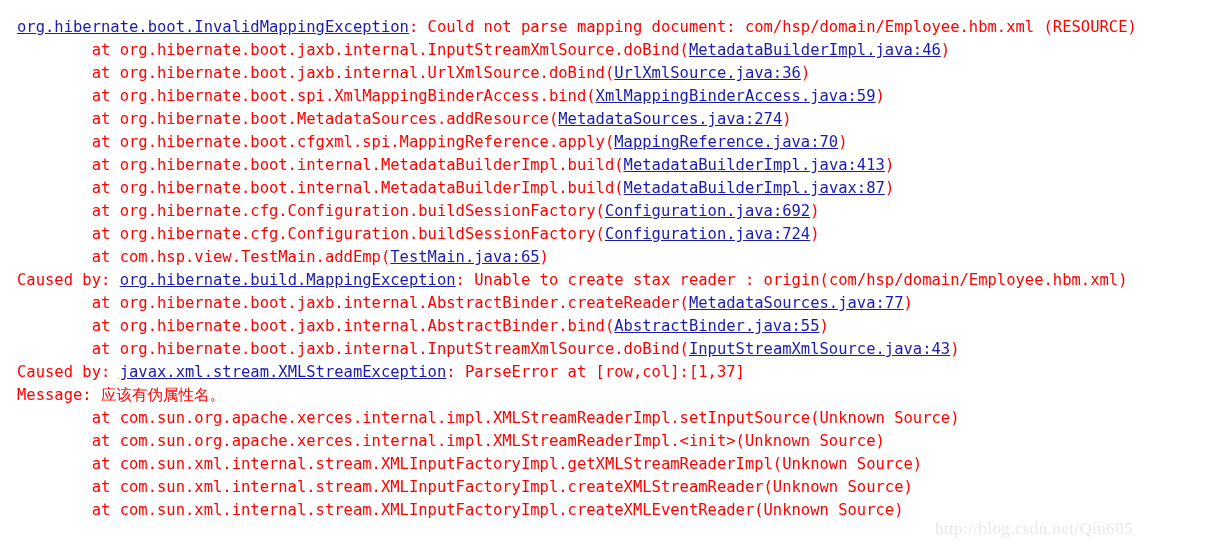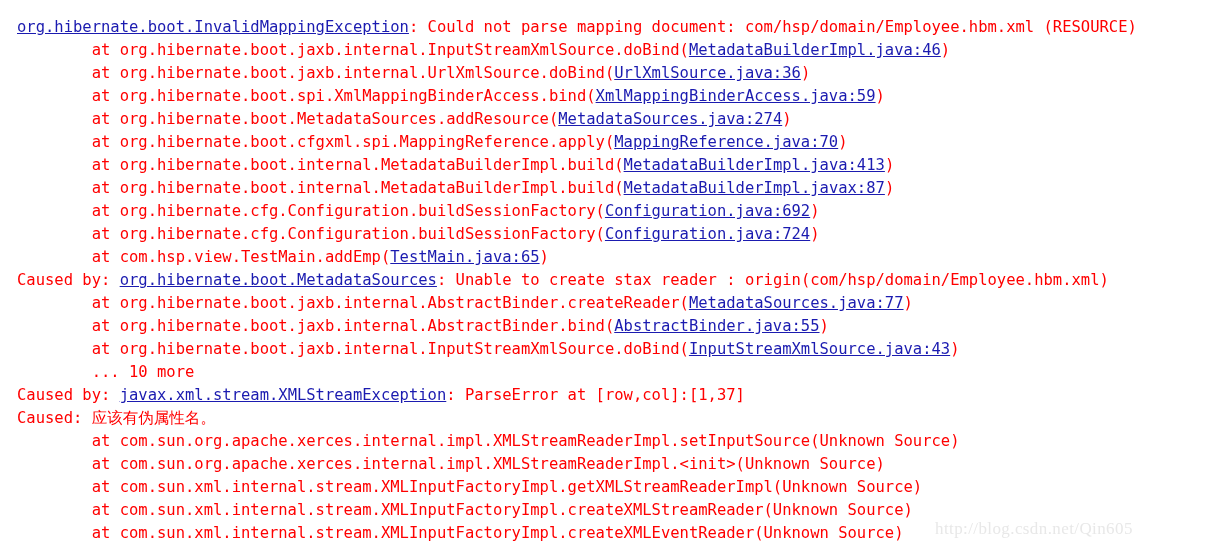--- a/index.html
+++ b/index.html
@@ -66,27 +66,26 @@
       <div class="line"><span class="seg err">        at org.hibernate.boot.jaxb.internal.InputStreamXmlSource.doBind(</span><span class="seg link">MetadataBuilderImpl.java:46</span><span class="seg err">)</span></div>
       <div class="line"><span class="seg err">        at org.hibernate.boot.jaxb.internal.UrlXmlSource.doBind(</span><span class="seg link">UrlXmlSource.java:36</span><span class="seg err">)</span></div>
       <div class="line"><span class="seg err">        at org.hibernate.boot.spi.XmlMappingBinderAccess.bind(</span><span class="seg link">XmlMappingBinderAccess.java:59</span><span class="seg err">)</span></div>
       <div class="line"><span class="seg err">        at org.hibernate.boot.MetadataSources.addResource(</span><span class="seg link">MetadataSources.java:274</span><span class="seg err">)</span></div>
       <div class="line"><span class="seg err">        at org.hibernate.boot.cfgxml.spi.MappingReference.apply(</span><span class="seg link">MappingReference.java:70</span><span class="seg err">)</span></div>
       <div class="line"><span class="seg err">        at org.hibernate.boot.internal.MetadataBuilderImpl.build(</span><span class="seg link">MetadataBuilderImpl.java:413</span><span class="seg err">)</span></div>
       <div class="line"><span class="seg err">        at org.hibernate.boot.internal.MetadataBuilderImpl.build(</span><span class="seg link">MetadataBuilderImpl.javax:87</span><span class="seg err">)</span></div>
       <div class="line"><span class="seg err">        at org.hibernate.cfg.Configuration.buildSessionFactory(</span><span class="seg link">Configuration.java:692</span><span class="seg err">)</span></div>
       <div class="line"><span class="seg err">        at org.hibernate.cfg.Configuration.buildSessionFactory(</span><span class="seg link">Configuration.java:724</span><span class="seg err">)</span></div>
       <div class="line"><span class="seg err">        at com.hsp.view.TestMain.addEmp(</span><span class="seg link">TestMain.java:65</span><span class="seg err">)</span></div>
-      <div class="line"><span class="seg err">Caused by: </span><span class="seg link">org.hibernate.boot.MetadataSources</span><span class="seg err">: Unable to create stax reader : origin(com/hsp/domain/Employee.hbm.xml)</span></div>
+      <div class="line"><span class="seg err">Caused by: </span><span class="seg link">org.hibernate.build.MappingException</span><span class="seg err">: Unable to create stax reader : origin(com/hsp/domain/Employee.hbm.xml)</span></div>
       <div class="line"><span class="seg err">        at org.hibernate.boot.jaxb.internal.AbstractBinder.createReader(</span><span class="seg link">MetadataSources.java:77</span><span class="seg err">)</span></div>
       <div class="line"><span class="seg err">        at org.hibernate.boot.jaxb.internal.AbstractBinder.bind(</span><span class="seg link">AbstractBinder.java:55</span><span class="seg err">)</span></div>
       <div class="line"><span class="seg err">        at org.hibernate.boot.jaxb.internal.InputStreamXmlSource.doBind(</span><span class="seg link">InputStreamXmlSource.java:43</span><span class="seg err">)</span></div>
-      <div class="line"><span class="seg err">        ... 10 more</span></div>
       <div class="line"><span class="seg err">Caused by: </span><span class="seg link">javax.xml.stream.XMLStreamException</span><span class="seg err">: ParseError at [row,col]:[1,37]</span></div>
-      <div class="line"><span class="seg err">Caused: 应该有伪属性名。</span></div>
+      <div class="line"><span class="seg err">Message: 应该有伪属性名。</span></div>
       <div class="line"><span class="seg err">        at com.sun.org.apache.xerces.internal.impl.XMLStreamReaderImpl.setInputSource(Unknown Source)</span></div>
       <div class="line"><span class="seg err">        at com.sun.org.apache.xerces.internal.impl.XMLStreamReaderImpl.&lt;init&gt;(Unknown Source)</span></div>
       <div class="line"><span class="seg err">        at com.sun.xml.internal.stream.XMLInputFactoryImpl.getXMLStreamReaderImpl(Unknown Source)</span></div>
       <div class="line"><span class="seg err">        at com.sun.xml.internal.stream.XMLInputFactoryImpl.createXMLStreamReader(Unknown Source)</span></div>
       <div class="line"><span class="seg err">        at com.sun.xml.internal.stream.XMLInputFactoryImpl.createXMLEventReader(Unknown Source)</span></div>
       <div class="line"></div>
     </div>
   <div class="watermark">http://blog.csdn.net/Qin605</div>
 </div>
 

